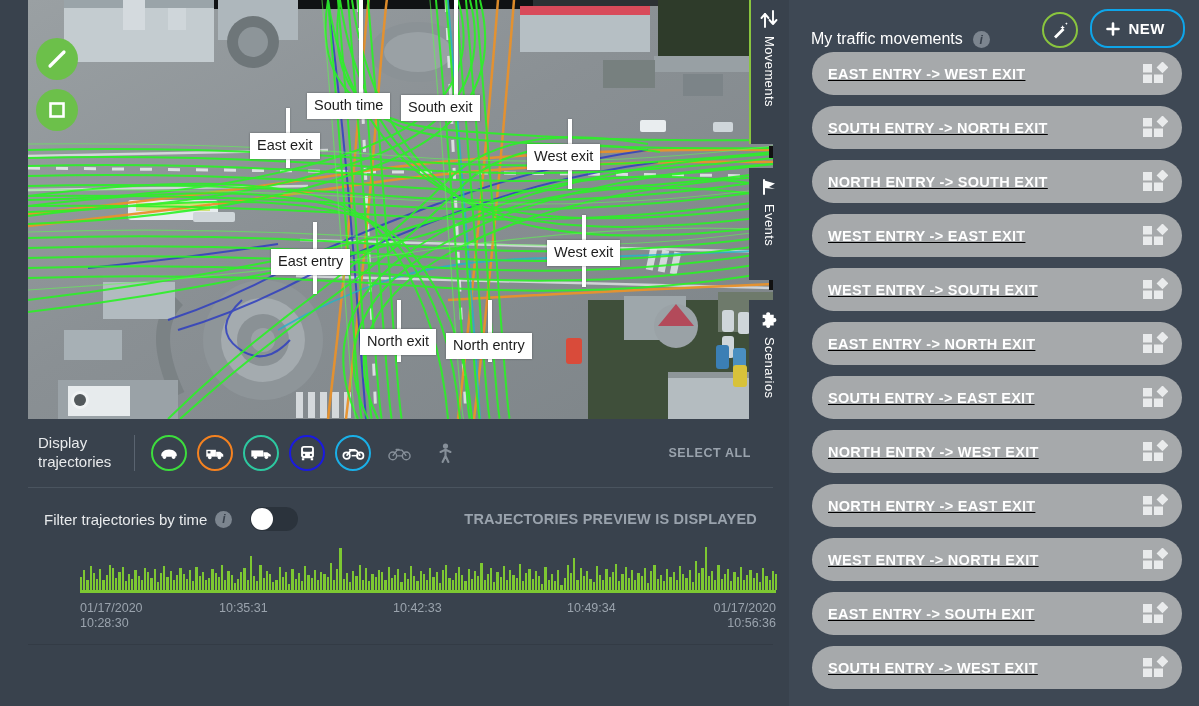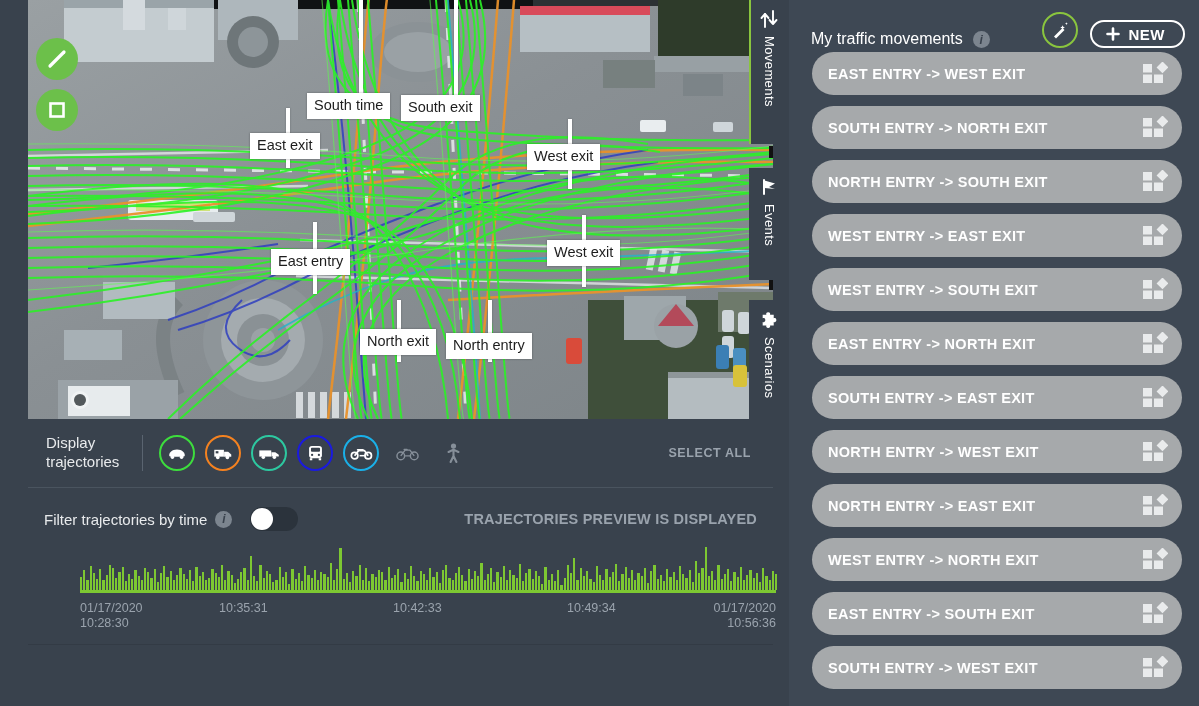--- a/index.html
+++ b/index.html
@@ -73,21 +73,21 @@
 
   
   #traj-row {
     position: absolute; left: 28px; top: 419px;
     width: 745px; height: 69px;
     background: #39424d;
     border-bottom: 1px solid #4a545f;
     display: flex; align-items: center;
   }
   #traj-label {
-    width: 92px; margin-left: 18px;
+    width: 92px; margin-left: 10px;
     color: #e8eaec; font-size: 15px; line-height: 1.25;
   }
   #traj-div { width: 1px; height: 36px; background: #5a6470; margin: 0 16px 0 4px; }
   #veh-icons { display: flex; align-items: center; gap: 10px; }
   .veh {
     width: 36px; height: 36px; border-radius: 50%;
     border: 2.5px solid transparent;
     display: flex; align-items: center; justify-content: center;
     cursor: pointer;
   }
@@ -166,36 +166,36 @@
     display: flex; align-items: flex-end;
   }
   #rp-title { color: #fff; font-size: 16px; }
   #wand-btn {
     width: 36px; height: 36px; border-radius: 50%;
     border: 2px solid #8ac53e; margin-left: auto;
     display: flex; align-items: center; justify-content: center;
     cursor: pointer;
   }
   #new-btn {
-    height: 28px; margin-left: 12px; padding: 0 18px 0 14px;
-    border-radius: 18px; border: 2px solid #ffffff;
+    height: 39px; margin-left: 12px; padding: 0 18px 0 14px;
+    border-radius: 18px; border: 2px solid #0ea5e9;
     display: flex; align-items: center; gap: 9px;
     color: #fff; font-size: 15px; font-weight: bold;
     letter-spacing: .5px; cursor: pointer;
   }
   #mv-list {
     position: absolute; left: 812px; top: 52px;
     width: 370px;
   }
   .mv-pill {
     position: relative;
     height: 43px; margin-bottom: 11px;
     border-radius: 21.5px; background: #a6a9ab;
     display: flex; align-items: center;
-    padding: 0 14px 0 16px; cursor: pointer;
+    padding: 0 14px 0 16px; cursor: pointer; text-decoration: underline;
   }
   .mv-name {
     color: #fff; font-size: 14.5px; font-weight: bold;
     letter-spacing: .3px;
   }
   .mv-icon { margin-left: auto; width: 26px; height: 23px; position: relative; }
 </style>
 </head>
 <body>
 

